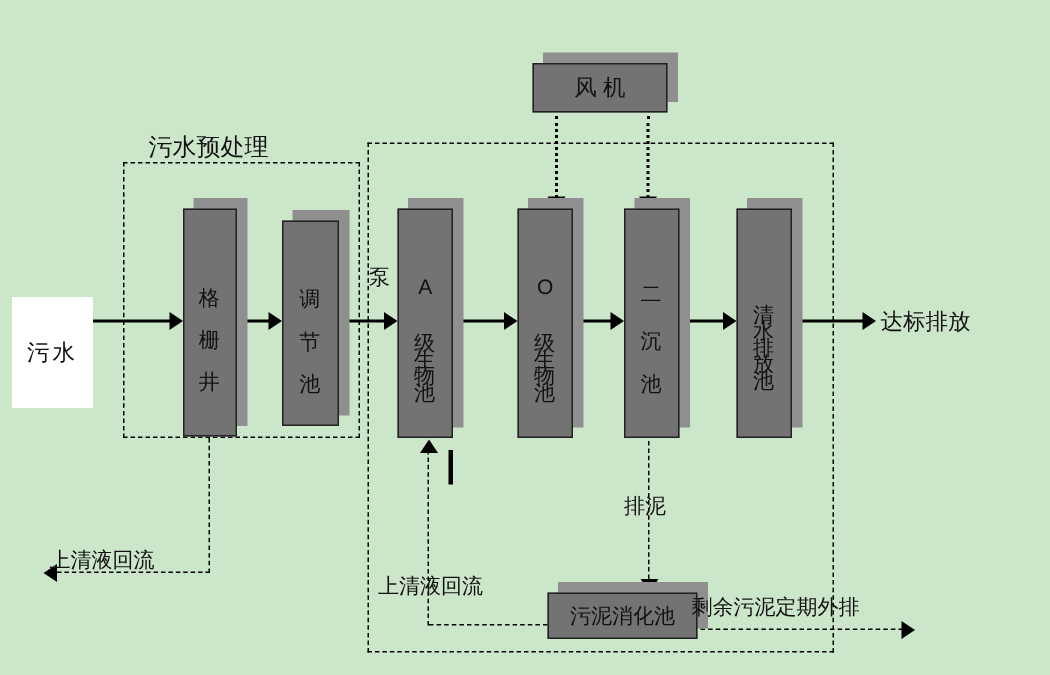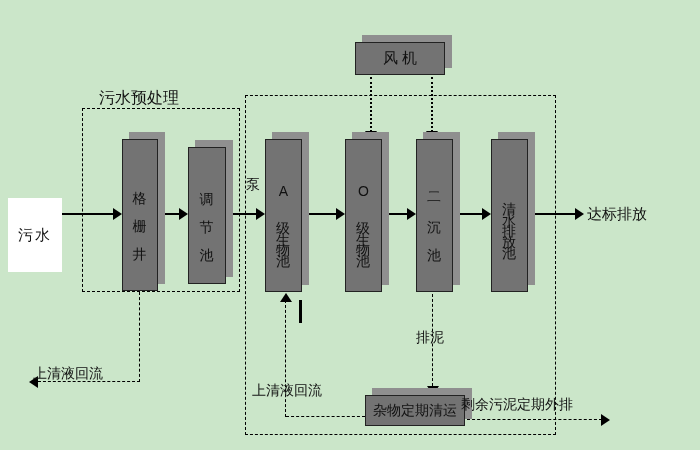--- a/index.html
+++ b/index.html
@@ -123,21 +123,21 @@
 
 <div class="box vtext sp5" style="left:491px; top:139px; width:37px; height:153px;">
     <span>清水排放池</span>
   </div>
 
 <div class="box" style="left:355px; top:42px; width:90px; height:33px; font-size:15px;">
     <span>风 机</span>
   </div>
 
 <div class="box" style="left:365px; top:395px; width:100px; height:31px;">
-    <span>杂物定期清运</span>
+    <span>污泥消化池</span>
   </div>
 
 <div class="lbl" style="left:99px; top:88px; font-size:16px;">污水预处理</div>
 <div class="lbl" style="left:246px; top:176px;">泵</div>
 <div class="lbl" style="left:587px; top:205px; font-size:15px;">达标排放</div>
 <div class="lbl" style="left:416px; top:329px;">排泥</div>
 <div class="lbl" style="left:252px; top:382px;">上清液回流</div>
 <div class="lbl" style="left:461px; top:396px;">剩余污泥定期外排</div>
 <div class="lbl" style="left:33px; top:365px;">上清液回流</div>
 

